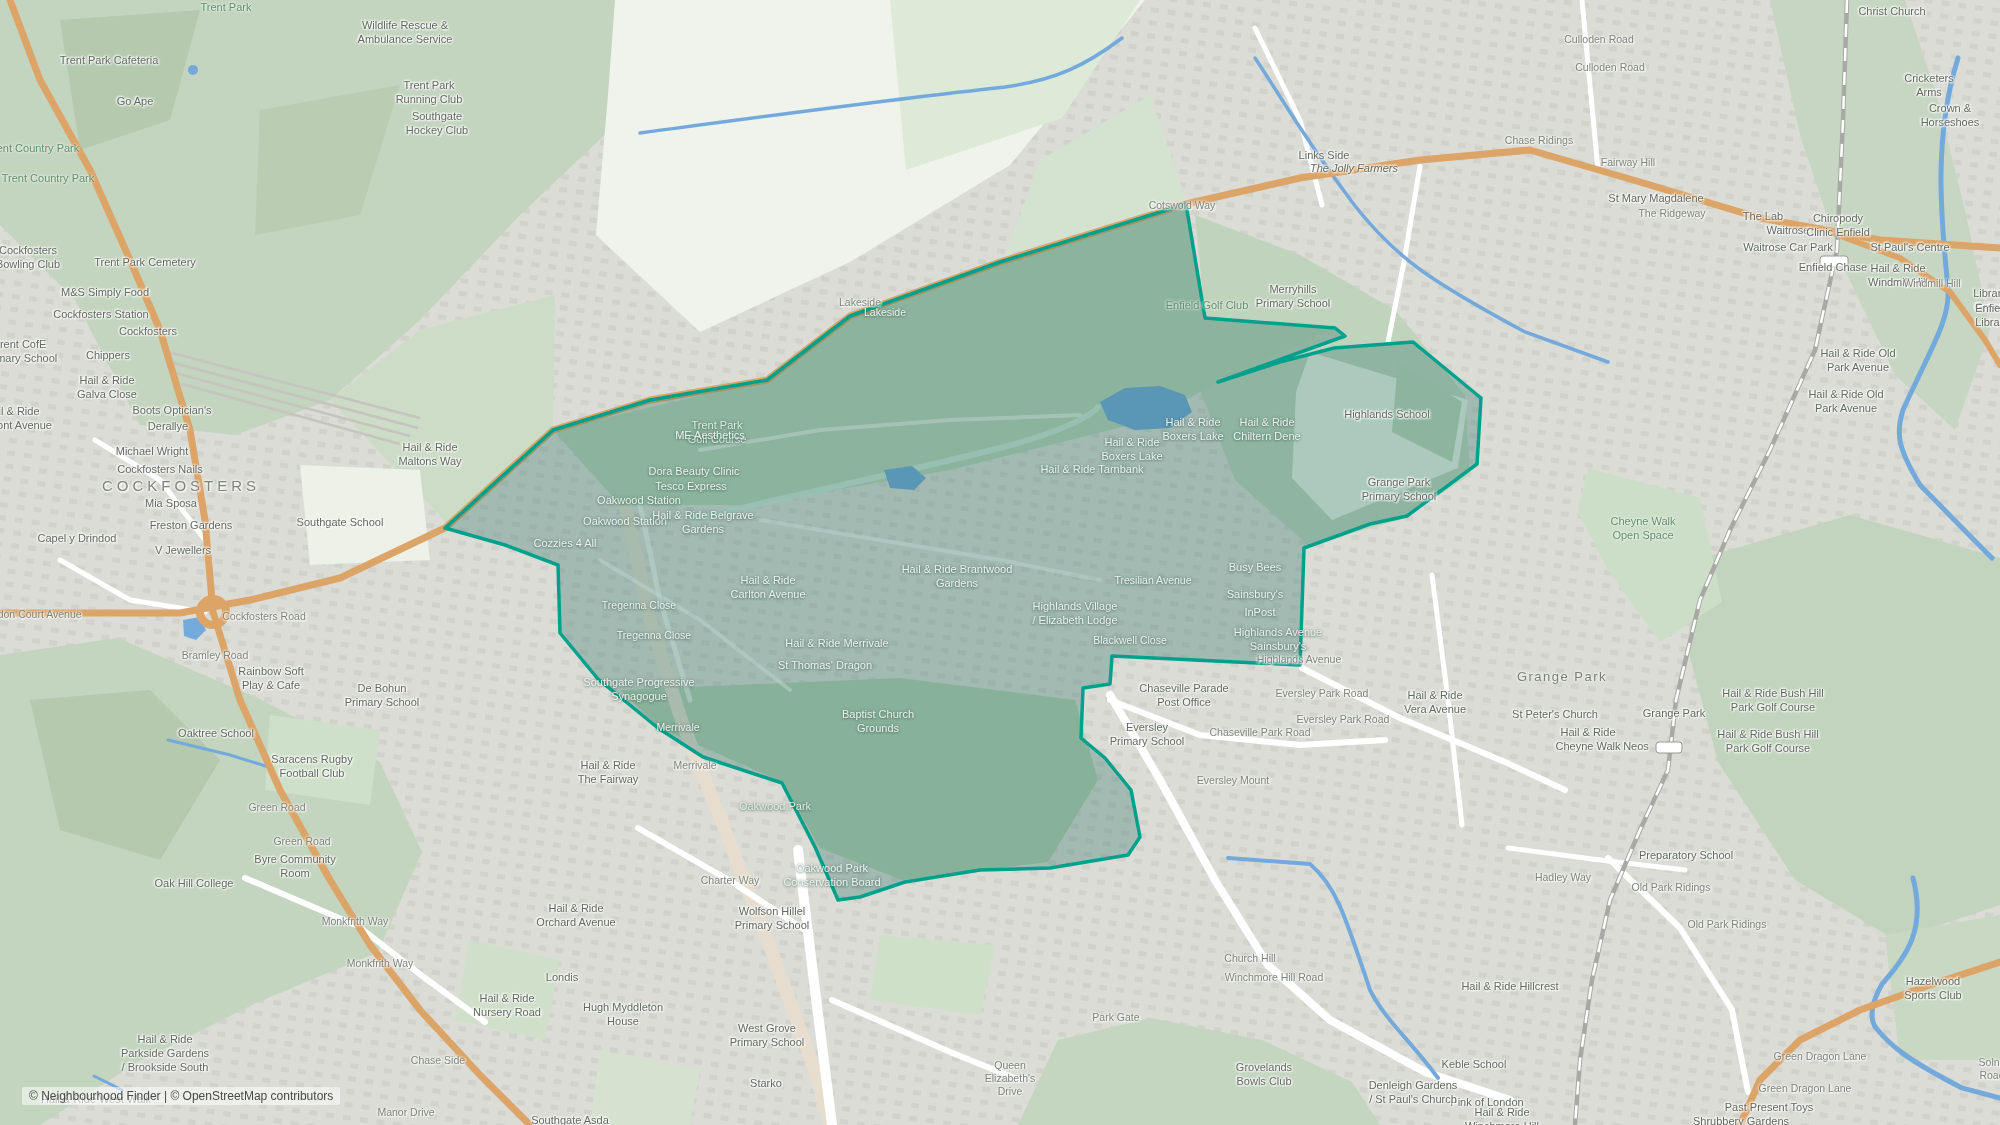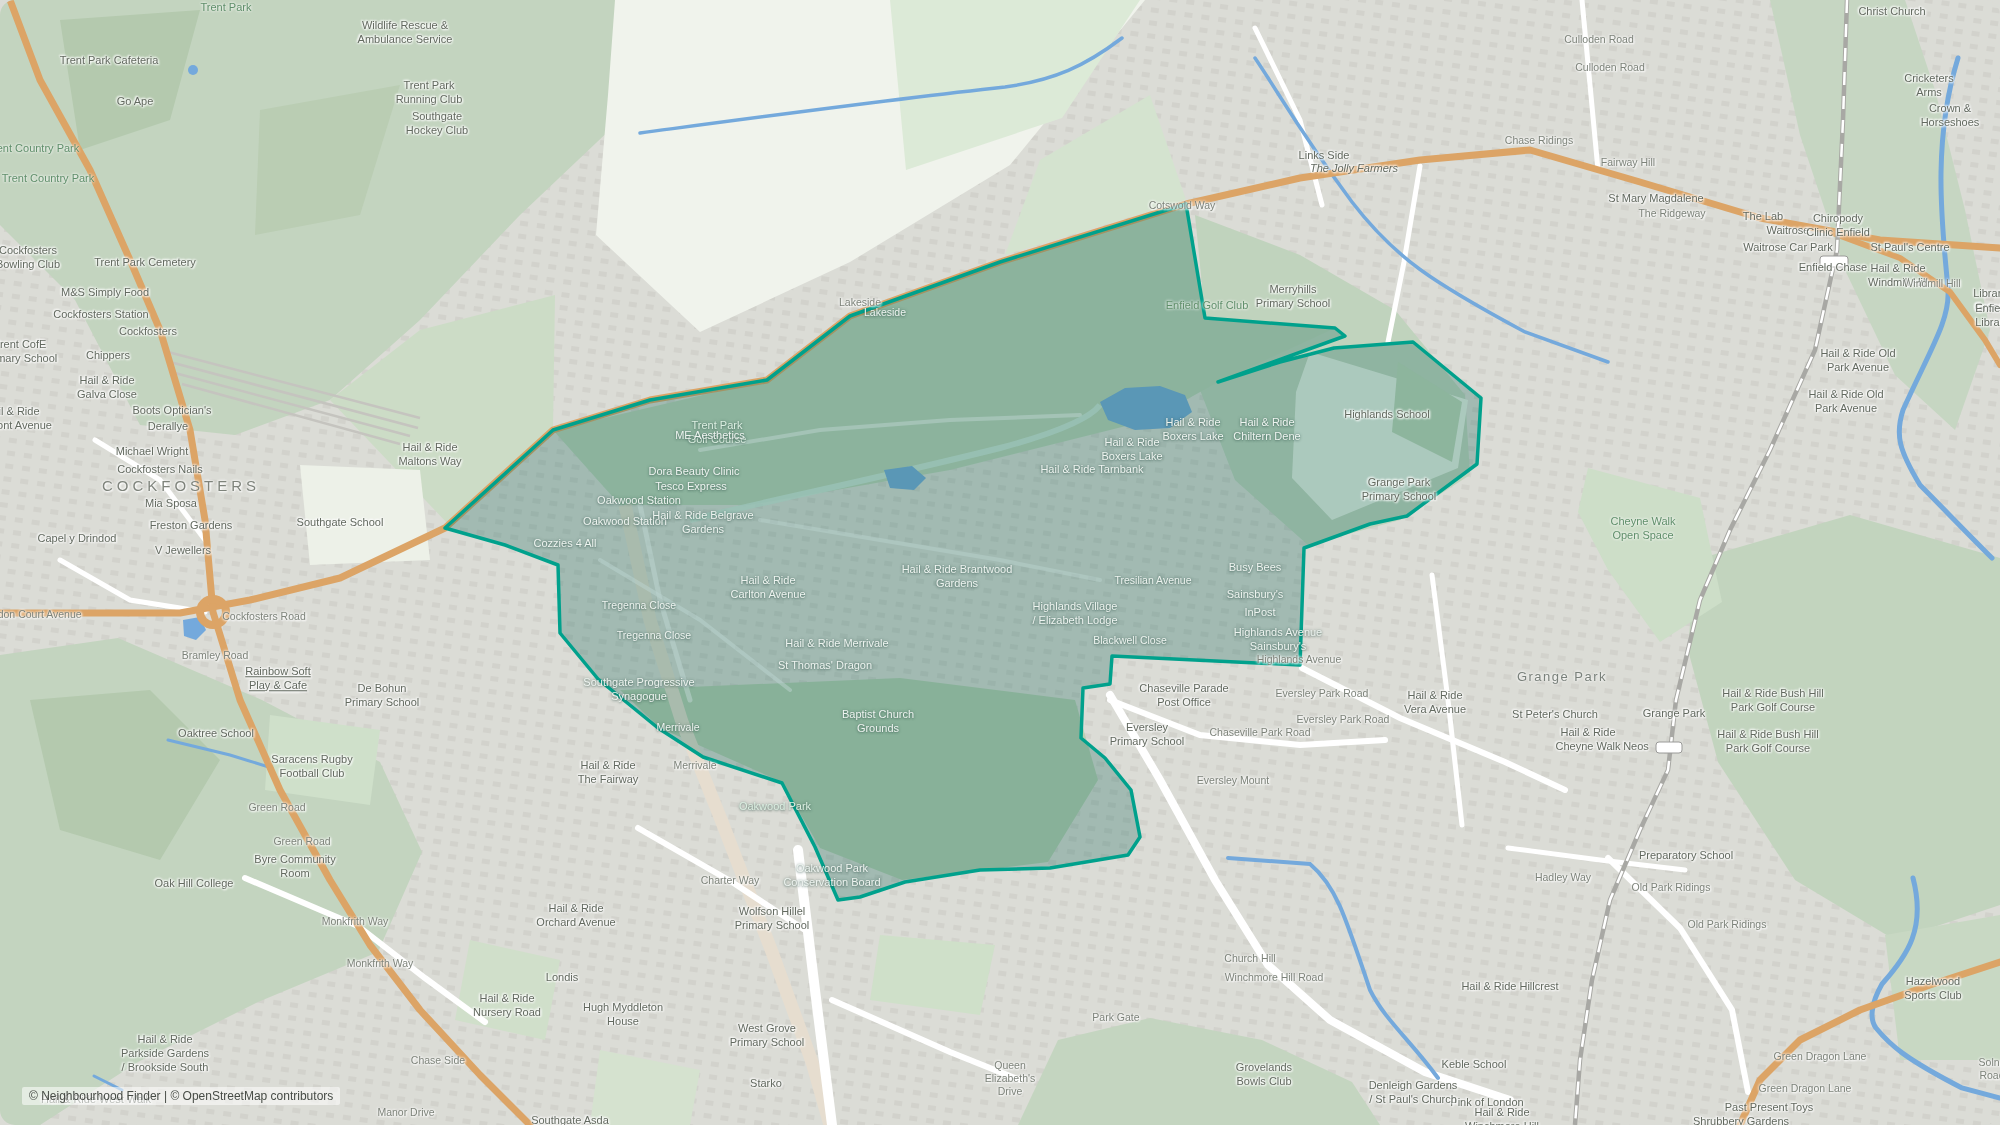--- a/index.html
+++ b/index.html
@@ -1,17 +1,17 @@
 <!DOCTYPE html>
 <html><head>
 <meta charset="utf-8">
 <style>
   html,body{margin:0;padding:0;background:#dbdcd6;}
   .stage{position:relative;width:2000px;height:1125px;overflow:hidden;
-         font-family:"Liberation Sans",sans-serif;border-radius:15px;}
+         font-family:"Liberation Sans",sans-serif;}
   svg.basemap{position:absolute;left:0;top:0;width:2000px;height:1125px;display:block;}
   #label-layer{position:absolute;left:0;top:0;width:2000px;height:1125px;pointer-events:none;}
   .lbl{position:absolute;transform:translate(-50%,-50%);white-space:pre-line;text-align:center;
        line-height:1.25;pointer-events:none;}
   .lbl.p{font-size:11px;color:#62695f;
        text-shadow:0 0 3px #fff,0 0 3px #fff,1px 1px 2px #fff,-1px -1px 2px #fff;}
   .lbl.r{font-size:10.5px;color:#7d837a;
        text-shadow:0 0 3px #fff,0 0 3px #fff,1px 1px 2px #fff;}
   .lbl.k{font-size:11px;color:#5f8e6a;
        text-shadow:0 0 3px rgba(255,255,255,.85),0 0 3px rgba(255,255,255,.85);}
@@ -164,21 +164,21 @@
       <div class="lbl p" style="left: 152px; top: 452px;">Michael Wright</div>
       <div class="lbl p" style="left: 160px; top: 470px;">Cockfosters Nails</div>
       <div class="lbl a" style="left: 181px; top: 486px;">COCKFOSTERS</div>
       <div class="lbl p" style="left: 171px; top: 504px;">Mia Sposa</div>
       <div class="lbl p" style="left: 191px; top: 526px;">Freston Gardens</div>
       <div class="lbl p" style="left: 77px; top: 539px;">Capel y Drindod</div>
       <div class="lbl p" style="left: 183px; top: 551px;">V Jewellers</div>
       <div class="lbl r" style="left: 30px; top: 615px;">Heddon Court Avenue</div>
       <div class="lbl r" style="left: 264px; top: 617px;">Cockfosters Road</div>
       <div class="lbl r" style="left: 215px; top: 656px;">Bramley Road</div>
-      <div class="lbl p" style="left: 278px; top: 679px; text-decoration: underline;">Rainbow Soft
+      <div class="lbl p" style="left: 271px; top: 679px;">Rainbow Soft
 Play &amp; Cafe</div>
       <div class="lbl p" style="left: 340px; top: 523px;">Southgate School</div>
       <div class="lbl p" style="left: 382px; top: 696px;">De Bohun
 Primary School</div>
       <div class="lbl p" style="left: 216px; top: 734px;">Oaktree School</div>
       <div class="lbl p" style="left: 312px; top: 767px;">Saracens Rugby
 Football Club</div>
       <div class="lbl r" style="left: 277px; top: 808px;">Green Road</div>
       <div class="lbl r" style="left: 302px; top: 842px;">Green Road</div>
       <div class="lbl p" style="left: 295px; top: 867px;">Byre Community

